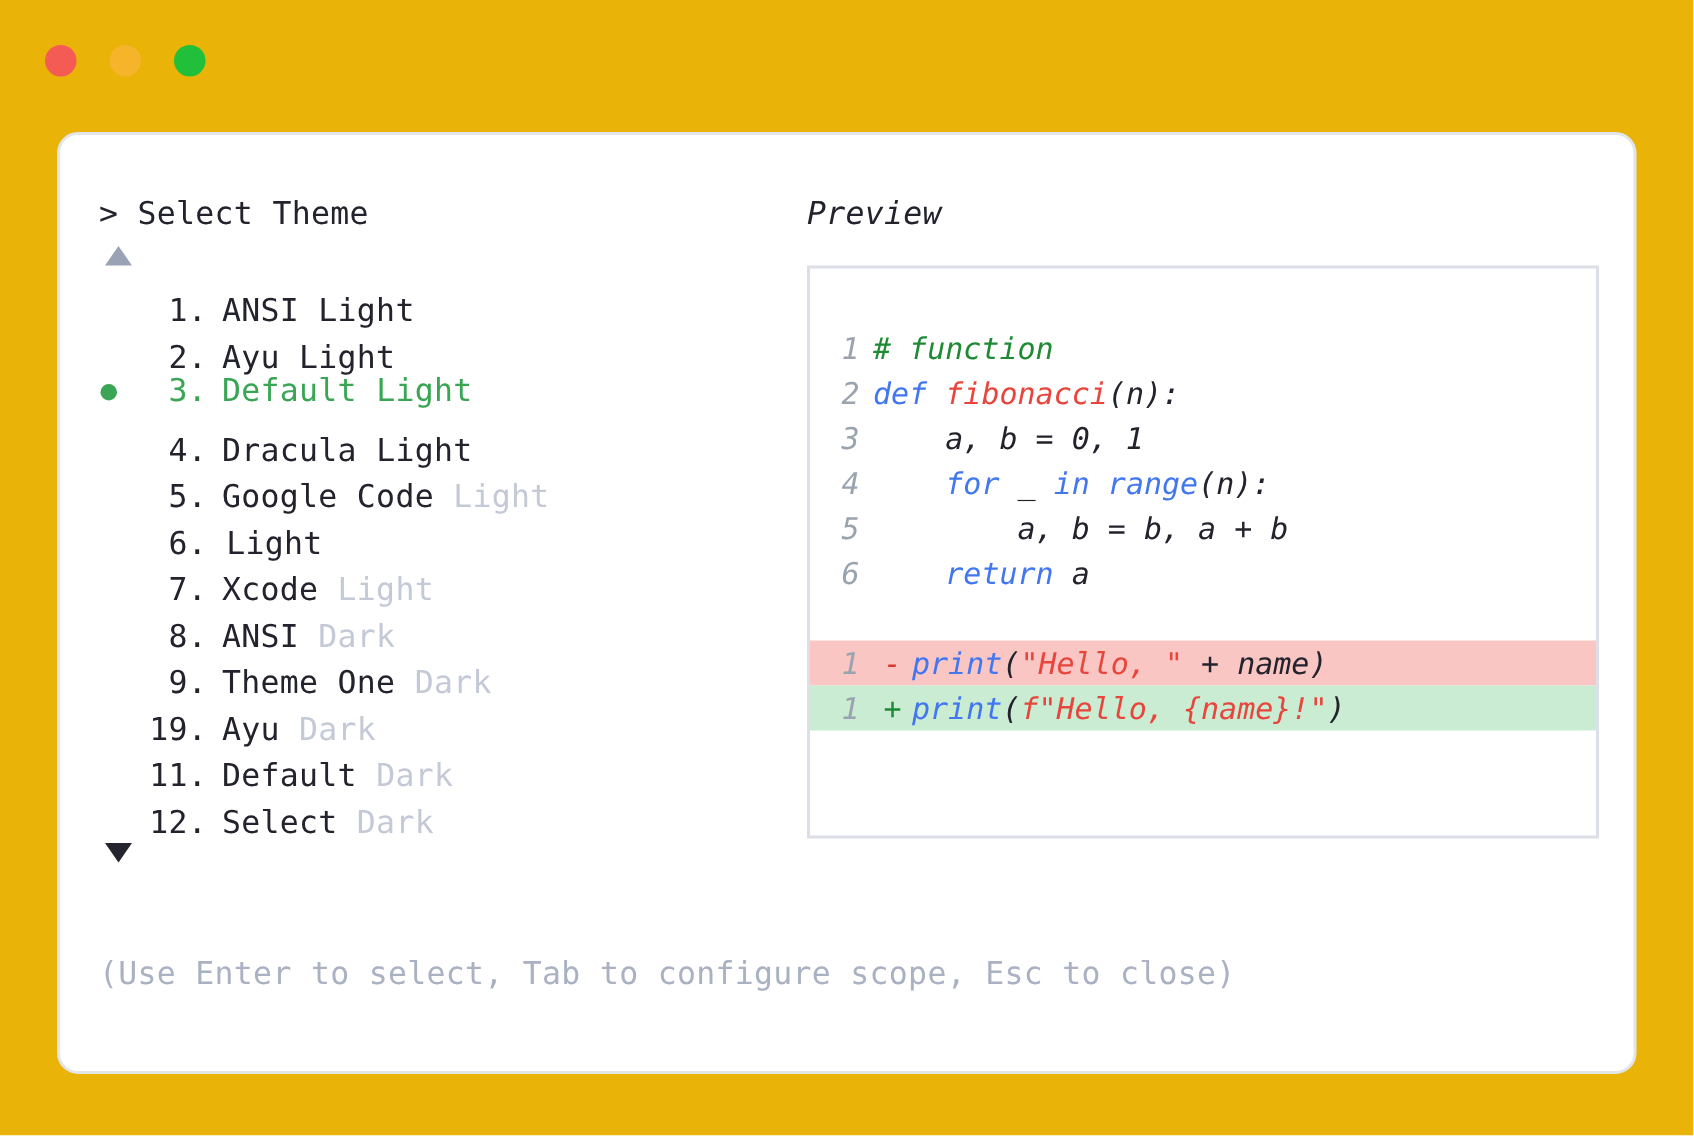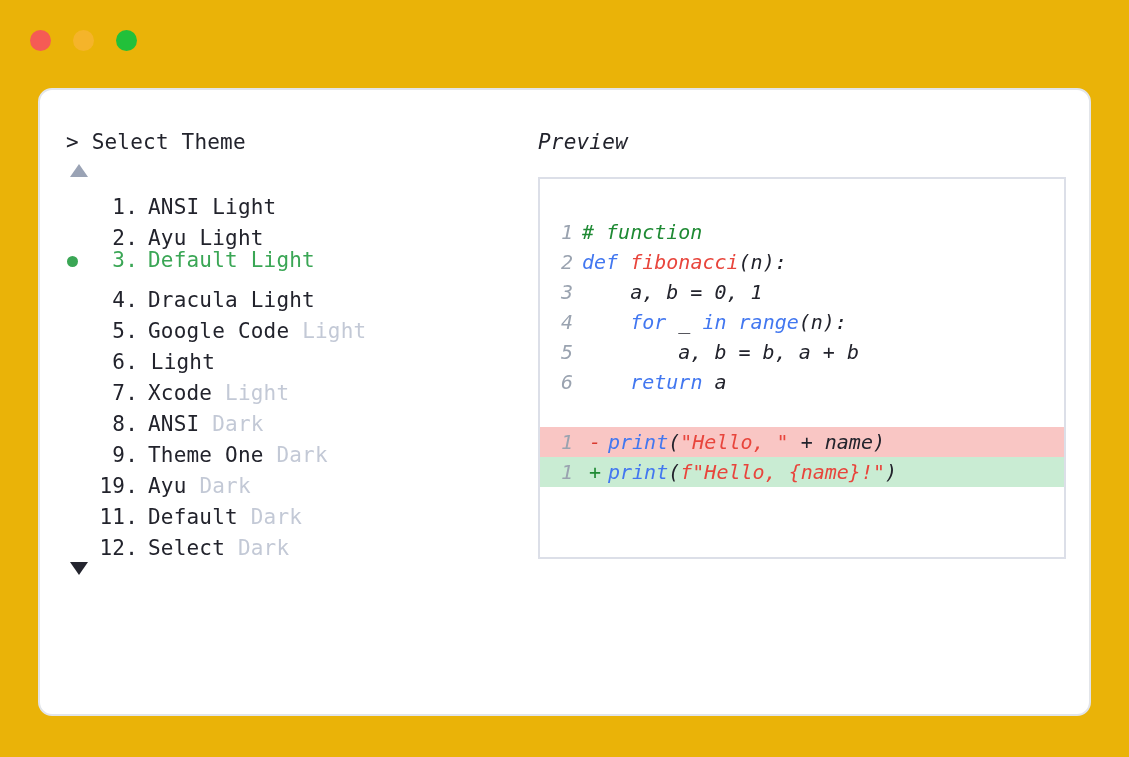--- a/index.html
+++ b/index.html
@@ -148,20 +148,21 @@
           <div class="theme-row"><span class="bullet-cell"></span><span class="idx-cell">8.</span><span class="name-cell">ANSI</span><span class="name-cell" style="padding-left: 0px;"> </span><span class="variant" style="padding-left: 0px;">Dark</span></div>
           <div class="theme-row"><span class="bullet-cell"></span><span class="idx-cell">9.</span><span class="name-cell">Theme One</span><span class="name-cell" style="padding-left: 0px;"> </span><span class="variant" style="padding-left: 0px;">Dark</span></div>
           <div class="theme-row"><span class="bullet-cell"></span><span class="idx-cell">19.</span><span class="name-cell">Ayu</span><span class="name-cell" style="padding-left: 0px;"> </span><span class="variant" style="padding-left: 0px;">Dark</span></div>
           <div class="theme-row"><span class="bullet-cell"></span><span class="idx-cell">11.</span><span class="name-cell">Default</span><span class="name-cell" style="padding-left: 0px;"> </span><span class="variant" style="padding-left: 0px;">Dark</span></div>
           <div class="theme-row"><span class="bullet-cell"></span><span class="idx-cell">12.</span><span class="name-cell">Select</span><span class="name-cell" style="padding-left: 0px;"> </span><span class="variant" style="padding-left: 0px;">Dark</span></div>
         </div>
 
       <div class="scroll-arrow down"></div>
     </div>
 
+    <div class="hint">(Use Enter to select, Tab to configure scope, Esc to close)</div>
 
     <div class="right-col">
       <div class="preview-label">Preview</div>
       <div class="preview-box">
         <div class="code-area" id="code-area"><div class="code-line"><span class="ln">1</span><span class="code-text"><span class="tok-comment"># function</span></span></div><div class="code-line"><span class="ln">2</span><span class="code-text"><span class="tok-kw">def </span><span class="tok-fn">fibonacci</span><span class="tok-plain">(n):</span></span></div><div class="code-line"><span class="ln">3</span><span class="code-text"><span class="tok-plain">    a, b = 0, 1</span></span></div><div class="code-line"><span class="ln">4</span><span class="code-text"><span class="tok-plain">    </span><span class="tok-kw">for</span><span class="tok-plain"> _ </span><span class="tok-kw">in </span><span class="tok-builtin">range</span><span class="tok-plain">(n):</span></span></div><div class="code-line"><span class="ln">5</span><span class="code-text"><span class="tok-plain">        a, b = b, a + b</span></span></div><div class="code-line"><span class="ln">6</span><span class="code-text"><span class="tok-plain">    </span><span class="tok-kw">return</span><span class="tok-plain"> a</span></span></div></div>
         <div class="code-gap"></div>
         <div class="code-area" id="diff-area"><div class="diff-line del" style="background: rgb(249, 198, 196);"><span class="ln">1</span><span class="diff-sign">-</span><span class="code-text"><span class="tok-builtin">print</span><span class="tok-plain">(</span><span class="tok-str">"Hello, "</span><span class="tok-plain"> + name)</span></span></div><div class="diff-line add" style="background: rgb(201, 236, 211);"><span class="ln">1</span><span class="diff-sign">+</span><span class="code-text"><span class="tok-builtin">print</span><span class="tok-plain">(</span><span class="tok-str">f"Hello, {name}!"</span><span class="tok-plain">)</span></span></div></div>
       </div>
     </div>
 

